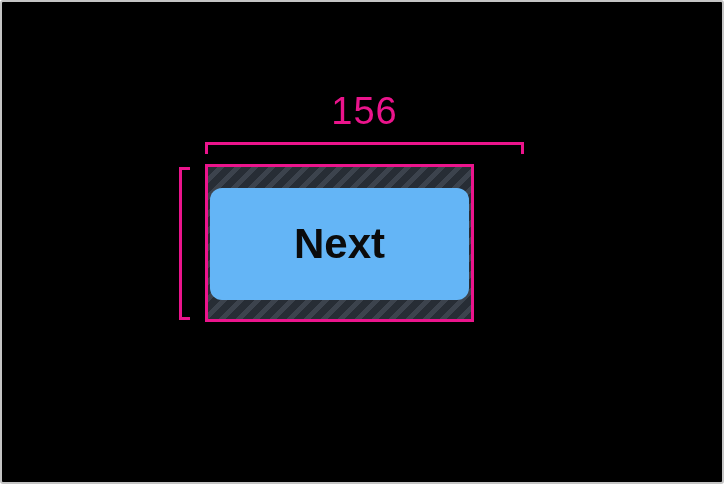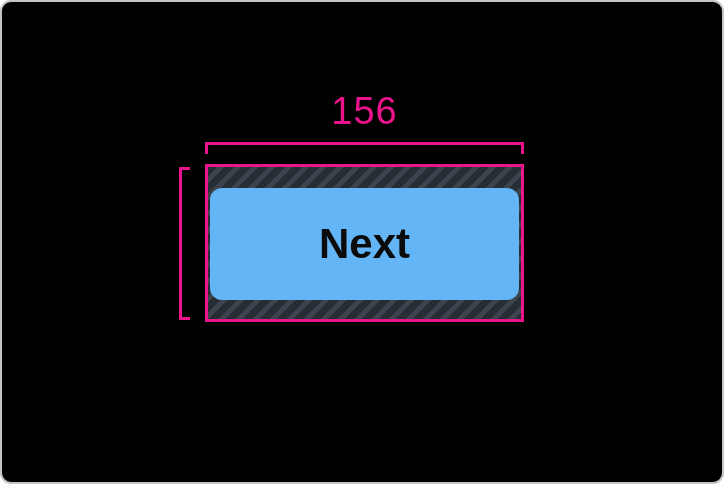--- a/index.html
+++ b/index.html
@@ -14,21 +14,21 @@
   * { box-sizing: border-box; }
   html, body { margin: 0; padding: 0; background: #ffffff; }
   body { font-family: "Liberation Sans", sans-serif; }
 
   .canvas {
     position: relative;
     width: 724px;
     height: 484px;
     background: var(--canvas-bg);
     border: 2px solid var(--canvas-border);
-    border-radius: 11px;
+    border-radius: 3px;
     overflow: hidden;
     padding-left: 24px;
   }
 
   
   .dim-width-label {
     position: absolute;
     left: 203px;
     top: 90px;
     width: 319px;
@@ -72,21 +72,21 @@
     border-left: 3px solid var(--annotation-pink);
     border-top: 3px solid var(--annotation-pink);
     border-bottom: 3px solid var(--annotation-pink);
   }
 
   
   .touch-target {
     position: absolute;
     left: 203px;
     top: 162px;
-    width: 319px;
+    width: 269px;
     height: 158px;
     border: 3px solid var(--annotation-pink);
     background-color: var(--hatch-base);
     background-image: repeating-linear-gradient(
       135deg,
       var(--hatch-stripe) 0px,
       var(--hatch-stripe) 7px,
       var(--hatch-base) 7px,
       var(--hatch-base) 12px
     );

